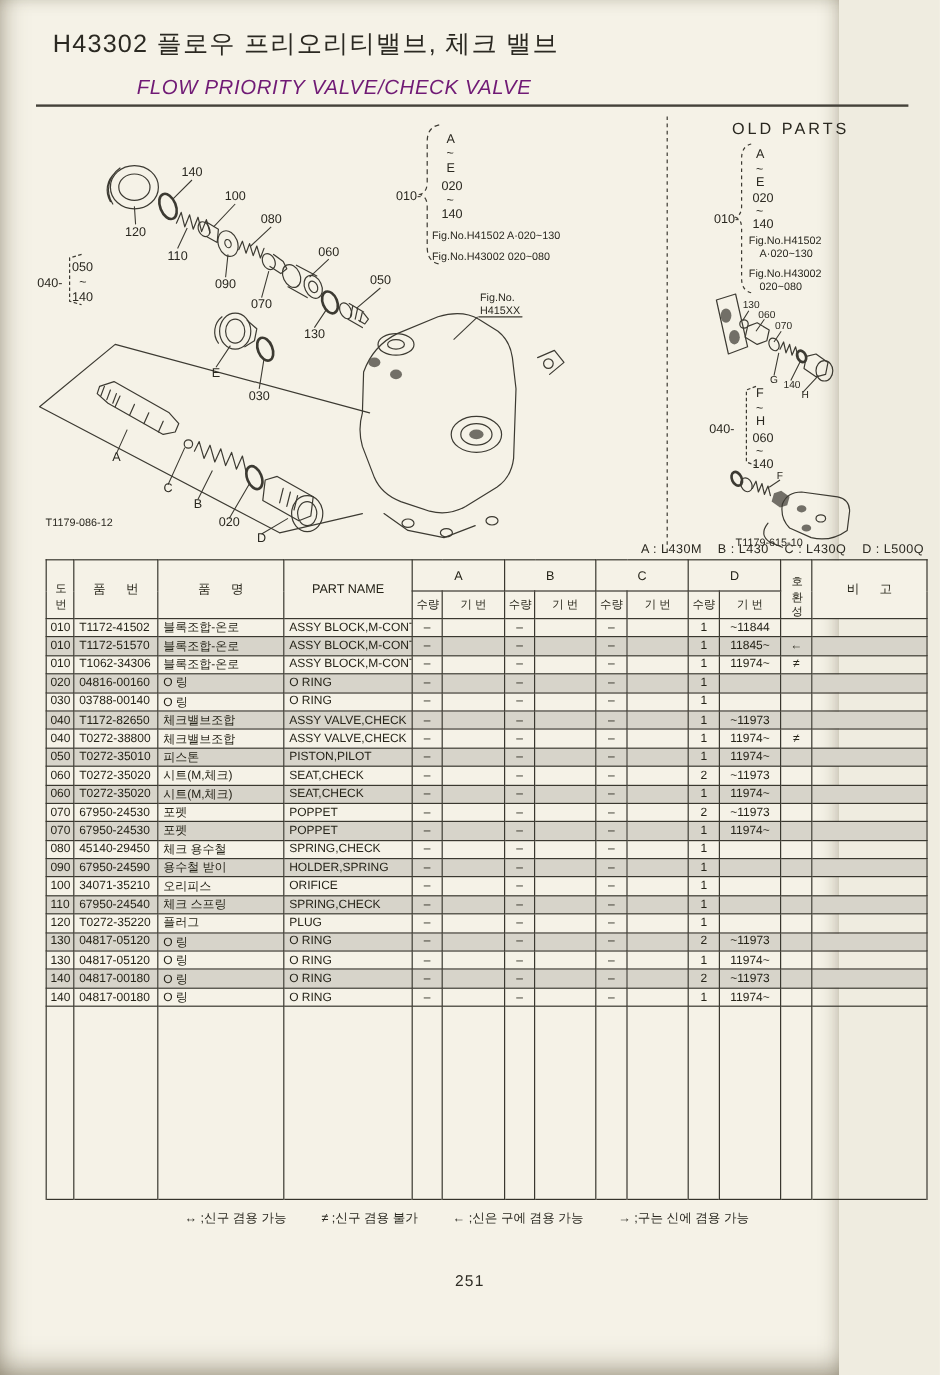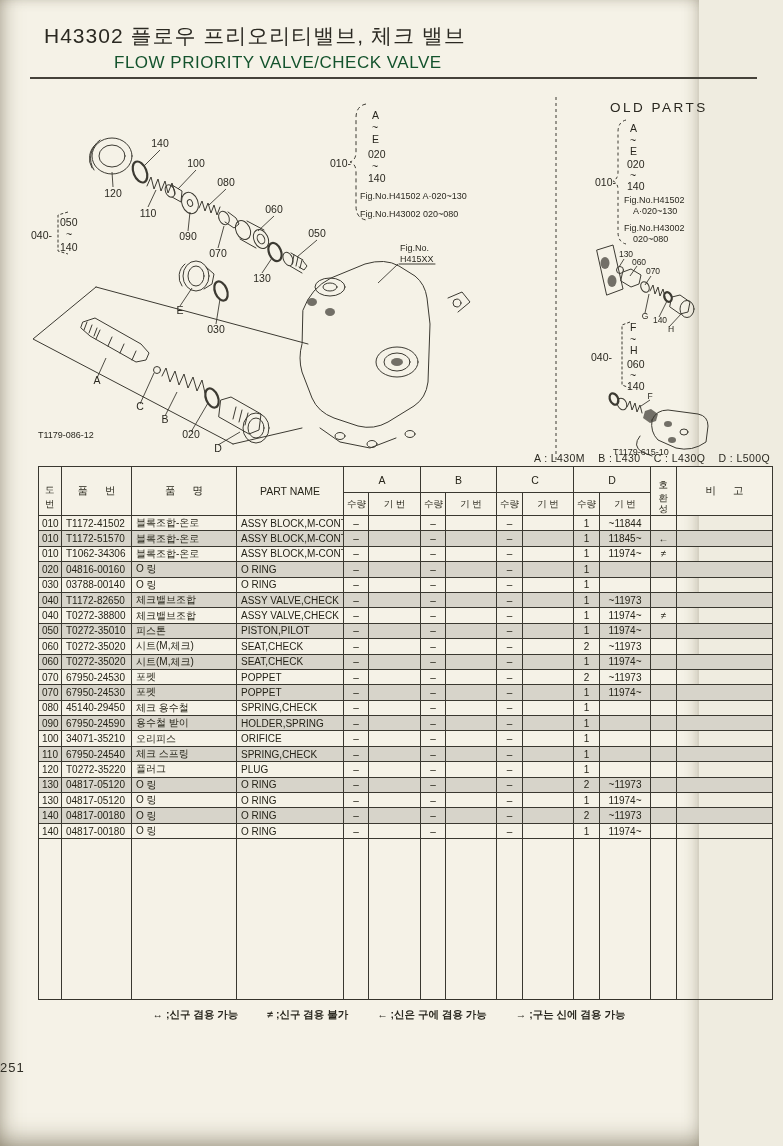--- a/index.html
+++ b/index.html
@@ -22,22 +22,23 @@
   
   .hdr{
     position:absolute;left:30px;top:22px;width:727px;
     border-bottom:2px solid #45423a;padding-bottom:4px;
   }
   .title-kr{
     margin-left:14px;font-size:21px;letter-spacing:1px;
     color:#2b2922;font-weight:500;
   }
   .title-en{
-    margin-left:84px;margin-top:3px;font-size:17px;letter-spacing:.5px;
-    color:#14532d;
+    margin-left:84px;margin-top:13px;font-size:17px;letter-spacing:.5px;
+    color:#701a75;
+    font-style:italic;
   }
   
   svg.dwg{position:absolute;left:0;top:0;}
   g.ln{stroke:#3c3a32;fill:none;stroke-width:1;stroke-linecap:round;stroke-linejoin:round;}
   g.ln .thick{stroke-width:2.2;}
   g.ln .dark{fill:#5b5850;stroke:none;opacity:.85;}
   g.ld{stroke:#3c3a32;fill:none;stroke-width:.9;}
   g.dash{stroke:#3c3a32;fill:none;stroke-width:1;}
   g.callouts text{
     font-family:"Liberation Sans","DejaVu Sans",sans-serif;
@@ -74,26 +75,26 @@
   table.parts tbody tr{height:15.4px;}
   table.parts tbody td{font-size:10px;}
   table.parts tbody td.c{text-align:center;}
   table.parts tbody td.l{text-align:left;padding-left:4px;}
   table.parts tbody tr.shaded td{background:#d7d4ca;}
   table.parts tbody tr.filler{height:161px;}
   table.parts tbody tr.filler td{border-bottom:none;}
   
   .legend{
     position:absolute;left:22px;top:1008px;width:734px;
-    text-align:center;font-size:10.5px;color:#2a2820;font-weight:bold;
+    text-align:center;font-size:10.5px;color:#2a2820;
   }
   .legend span{margin:0 13px;white-space:pre;}
   .pagenum{
     position:absolute;left:0;top:1060px;width:783px;
-    text-align:left;font-size:13px;color:#2f2d25;
+    text-align:center;font-size:13px;color:#2f2d25;
     box-sizing:border-box;letter-spacing:1px;
   }
 </style>
 </head>
 <body>
 
 <div class="page">
 
   <div class="hdr">
     <div class="title-kr">H43302 플로우 프리오리티밸브, 체크 밸브</div>

